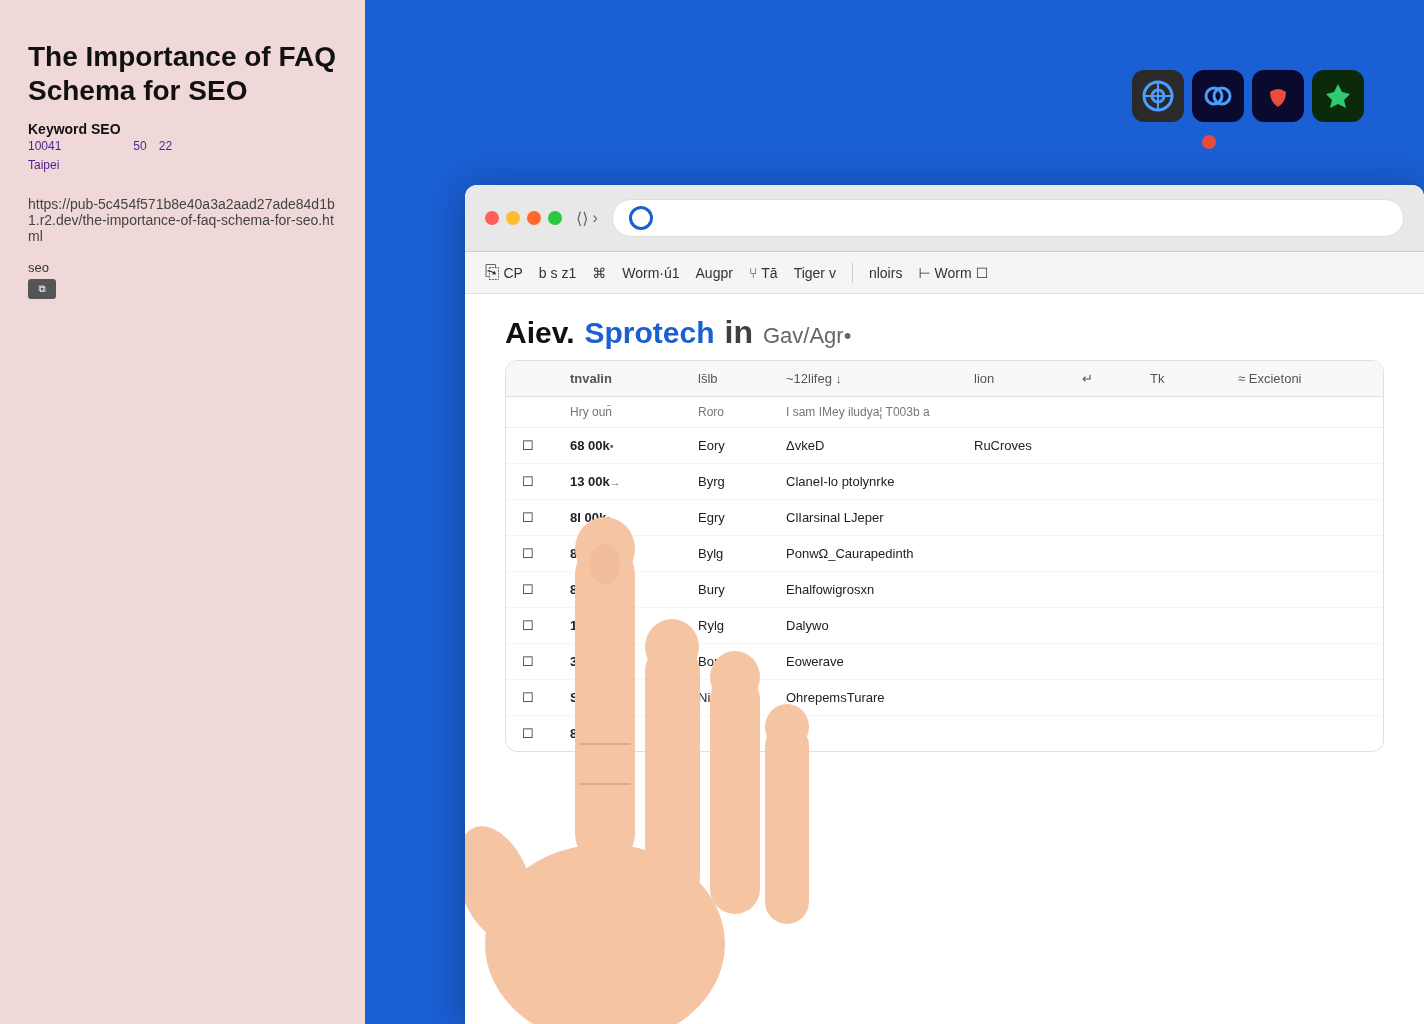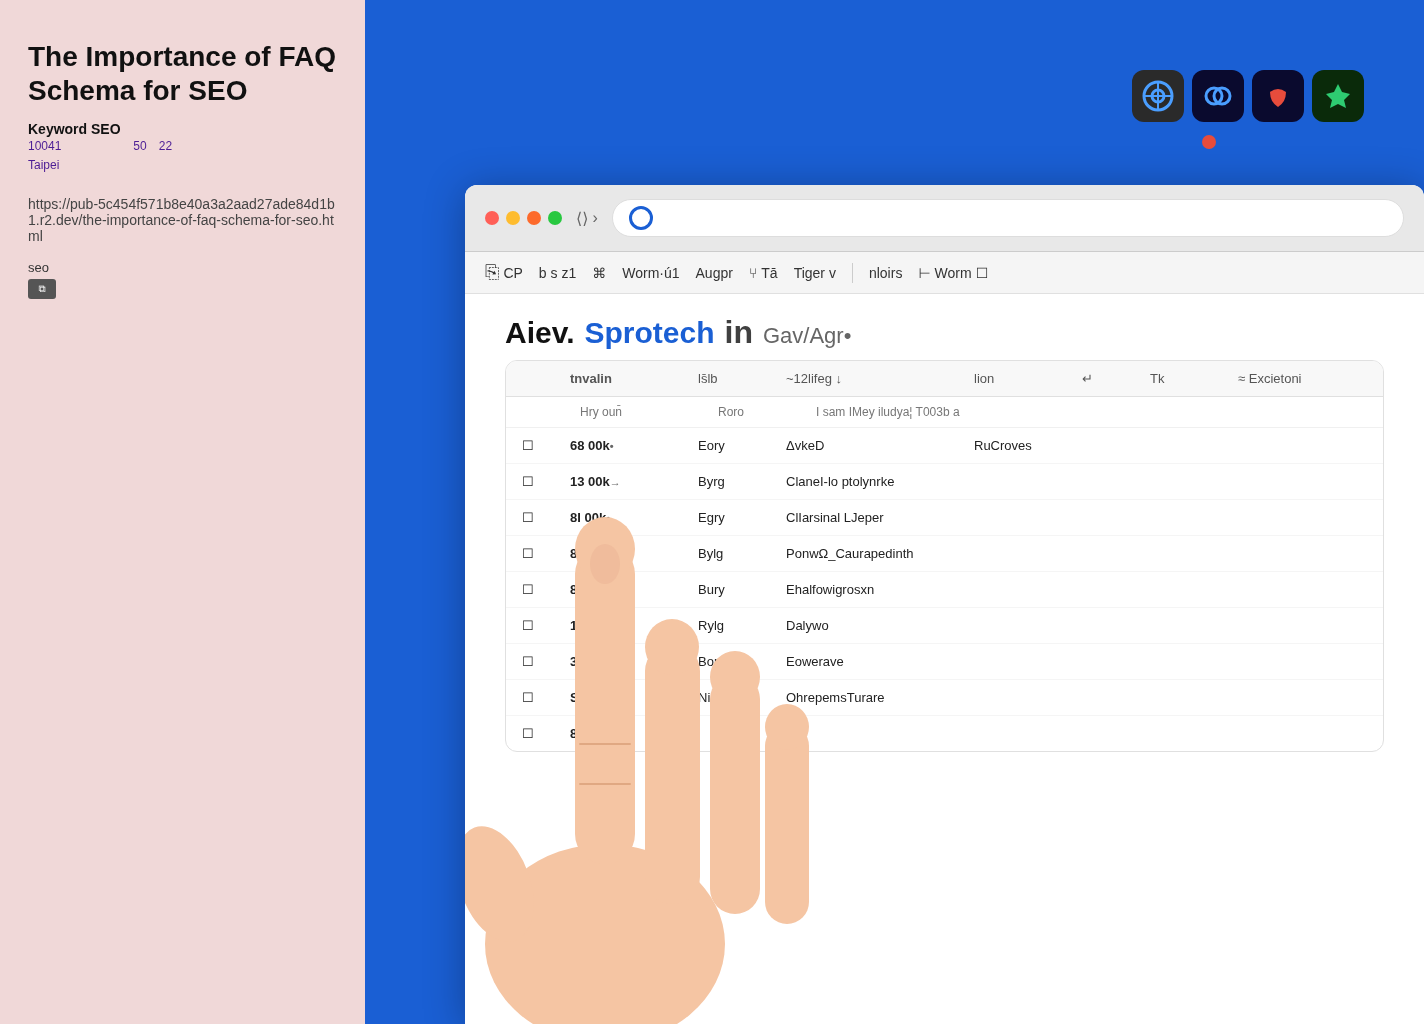--- a/index.html
+++ b/index.html
@@ -238,21 +238,21 @@
 
     .table-subheader {
       background: #fff;
       display: grid;
       grid-template-columns: 40px 120px 80px 180px 100px 60px 80px 180px;
       padding: 8px 16px;
       border-bottom: 1px solid #f0f0f0;
       font-size: 12px;
       color: #777;
       align-items: center;
-      gap: 18px;
+      gap: 8px;
     }
 
     .table-row {
       display: grid;
       grid-template-columns: 40px 120px 80px 180px 100px 60px 80px 180px;
       padding: 10px 16px;
       border-bottom: 1px solid #f5f5f5;
       font-size: 13px;
       color: #222;
       align-items: center;

